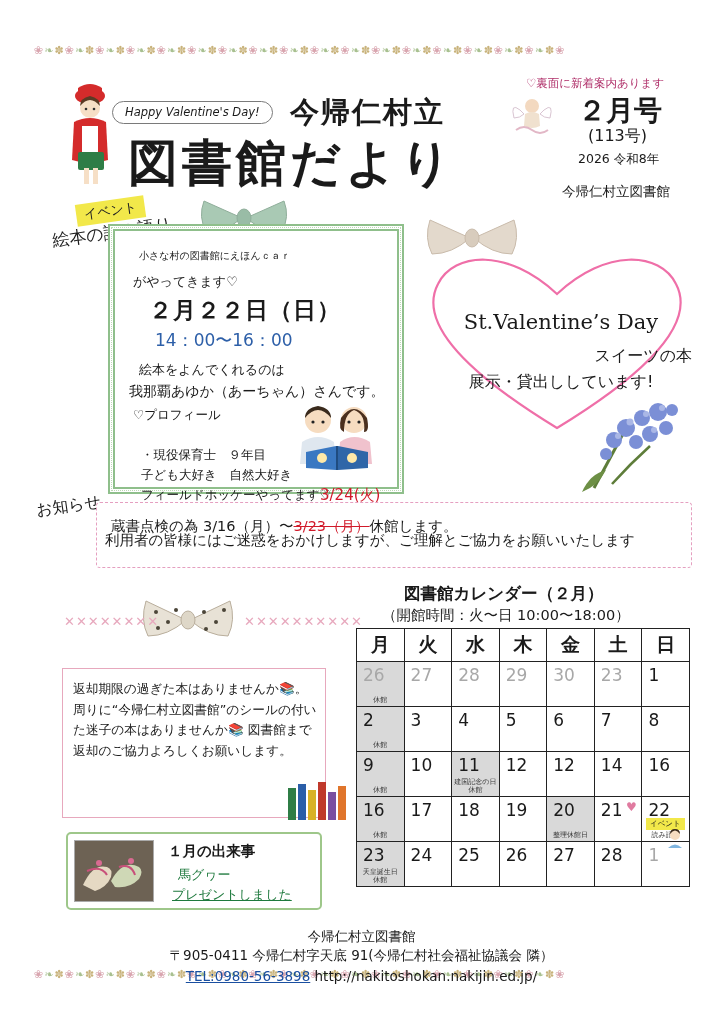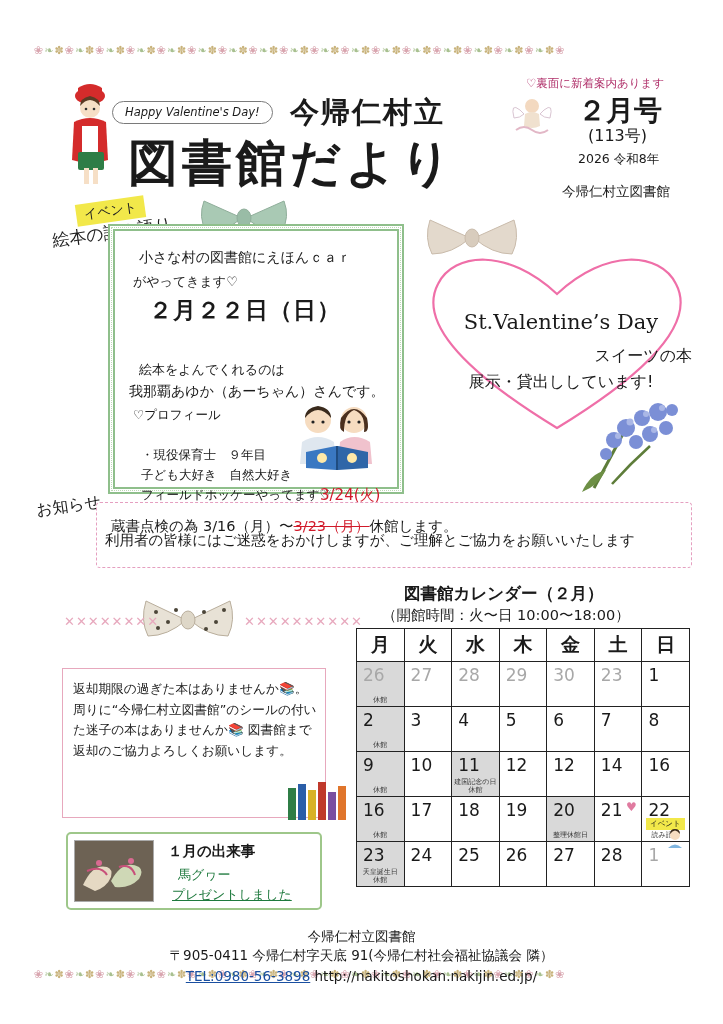--- a/index.html
+++ b/index.html
@@ -160,21 +160,21 @@
     box-shadow: inset 0 0 0 2px #ffffff;
   }
   .green-box::before {
     content: "";
     position: absolute;
     inset: -4px;
     border: 1px dotted #bcd9b5;
     pointer-events: none;
   }
   .gb-line { position: absolute; white-space: nowrap; }
-  .gb-l1 { top: 18px;  left: 24px;  font-size: 14px; }
+  .gb-l1 { top: 18px;  left: 24px;  font-size: 10px; }
   .gb-l2 { top: 42px;  left: 18px;  font-size: 13px; }
   .gb-date { top: 64px; left: 34px; font-size: 23px; font-weight: bold; letter-spacing: 1px; }
   .gb-time { top: 98px; left: 40px; font-size: 17px; color: #2d5fa8; }
   .gb-l3 { top: 130px; left: 24px;  font-size: 13px; }
   .gb-l4 { top: 152px; left: 14px;  font-size: 14px; }
   .gb-l5 { top: 176px; left: 18px;  font-size: 12.5px; }
   .gb-l6 { top: 196px; left: 26px;  font-size: 12.5px; }
   .gb-l7 { top: 216px; left: 26px;  font-size: 12.5px; }
   .gb-l8 { top: 236px; left: 26px;  font-size: 12.5px; }
   .gb-l9 { top: 256px; left: 26px;  font-size: 12.5px; }
@@ -539,20 +539,21 @@
   <svg class="ribbon-green" viewBox="0 0 92 42">
     <path d="M44 21 L6 4 Q0 20 8 34 Q26 36 44 21Z" fill="#a9c9b4" stroke="#8fae9a"></path>
     <path d="M48 21 L86 4 Q92 20 84 34 Q66 36 48 21Z" fill="#a9c9b4" stroke="#8fae9a"></path>
     <ellipse cx="46" cy="21" rx="7" ry="9" fill="#99bca6" stroke="#8fae9a"></ellipse>
   </svg>
 
   <div class="green-box">
     <div class="gb-line gb-l1">小さな村の図書館にえほんｃａｒ</div>
     <div class="gb-line gb-l2">がやってきます♡</div>
     <div class="gb-line gb-date">２月２２日（日）</div>
+    <div class="gb-line gb-time">14：00〜16：00</div>
     <div class="gb-line gb-l3">絵本をよんでくれるのは</div>
     <div class="gb-line gb-l4">我那覇あゆか（あーちゃん）さんです。</div>
     <div class="gb-line gb-l5">♡プロフィール</div>
     <div class="gb-line gb-l7">・現役保育士　９年目</div>
     <div class="gb-line gb-l8">子ども大好き　自然大好き</div>
     <div class="gb-line gb-l9">フィールドホッケーやってます♡</div>
   </div>
 
   <svg class="kids-img" viewBox="0 0 90 76">
     <circle cx="26" cy="22" r="13" fill="#f6dcc0"></circle>

